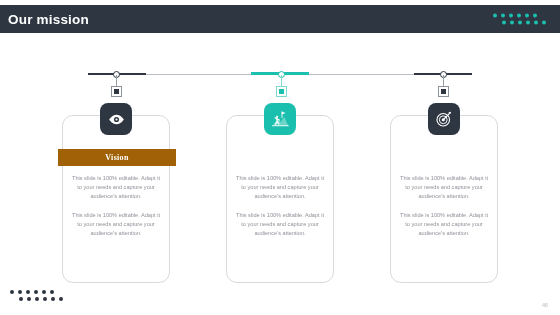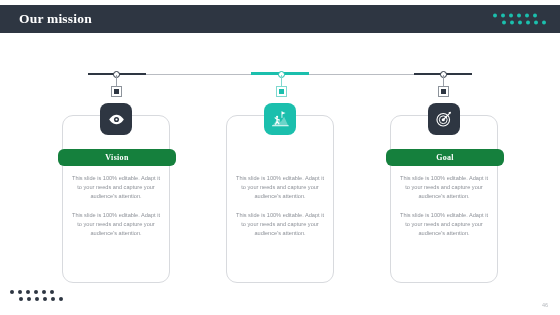--- a/index.html
+++ b/index.html
@@ -18,23 +18,23 @@
   
   .header {
     position: absolute;
     left: 0; top: 5px;
     width: 560px; height: 28px;
     background: #2e3642;
     display: flex;
     align-items: center;
   }
   .header-title {
-    margin-left: 19px;
+    margin-left: 8px;
     color: #ffffff;
-    font-family: Liberation Serif, serif;
+    font-family: Liberation Sans, sans-serif;
     font-weight: bold;
     font-size: 13.5px;
     letter-spacing: .2px;
   }
   .dot-cluster {
     position: absolute;
     right: 14px;
     top: 50%;
     transform: translateY(-50%);
     display: flex;
@@ -139,21 +139,21 @@
   .label-bar {
     position: absolute;
     top: 33px;
     left: -5px;
     width: 118px;
     height: 17px;
     display: flex;
     align-items: center;
     justify-content: center;
   }
-  .label-bar.dark { background: #15803d; border-radius: 6px; }
+  .label-bar.dark { background: #a16207; }
   .label-bar.teal { background: #1bbfad; }
   .label-text {
     color: #ffffff;
     font-family: "Liberation Serif", serif;
     font-weight: bold;
     font-size: 8px;
     letter-spacing: .3px;
   }
 
   .card-body {
@@ -279,23 +279,20 @@
 <div class="card" style="left:390px;">
   <div class="icon-box dark">
     <svg width="18" height="18" viewBox="0 0 24 24" fill="none">
       <circle cx="11" cy="13" r="8.4" stroke="#ffffff" stroke-width="1.5"></circle>
       <circle cx="11" cy="13" r="5.2" stroke="#ffffff" stroke-width="1.3"></circle>
       <circle cx="11" cy="13" r="2.1" fill="#ffffff"></circle>
       <path d="M11 13 L20.4 3.6" stroke="#ffffff" stroke-width="1.6" stroke-linecap="round"></path>
       <path d="M17.8 3.1 L21 2.4 L20.3 5.6 Z" fill="#ffffff"></path>
     </svg>
   </div>
-  <div class="label-bar dark">
-    <span class="label-text">Goal</span>
-  </div>
   <div class="card-body">
     <p class="card-para">This slide is 100% editable. Adapt it to your needs and capture your audience's attention.</p>
     <p class="card-para">This slide is 100% editable. Adapt it to your needs and capture your audience's attention.</p>
   </div>
 </div>
 
 <div class="footer-dots">
   <div class="dot-row">
     <span class="dot"></span>
     <span class="dot"></span>

